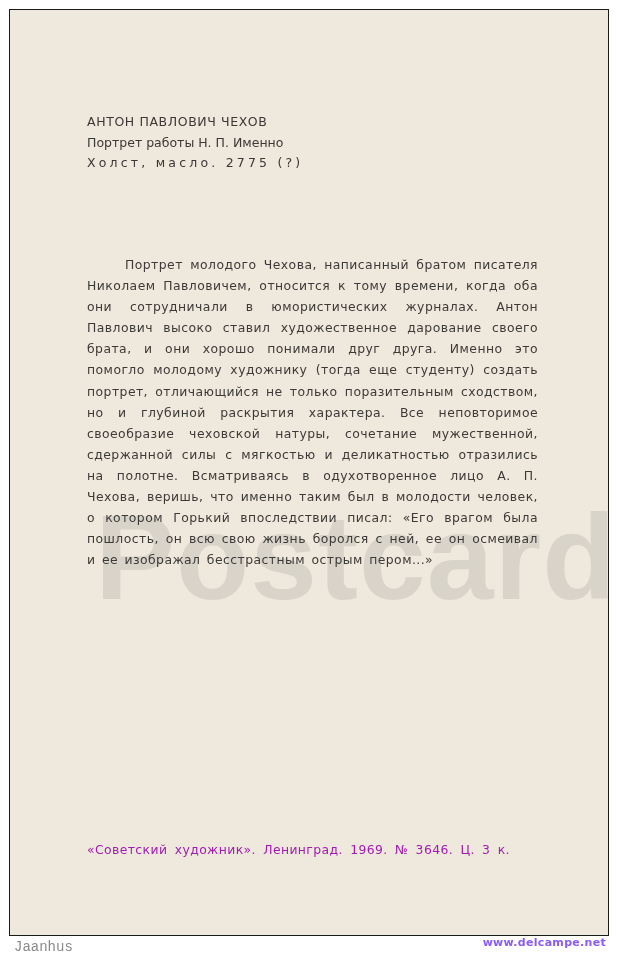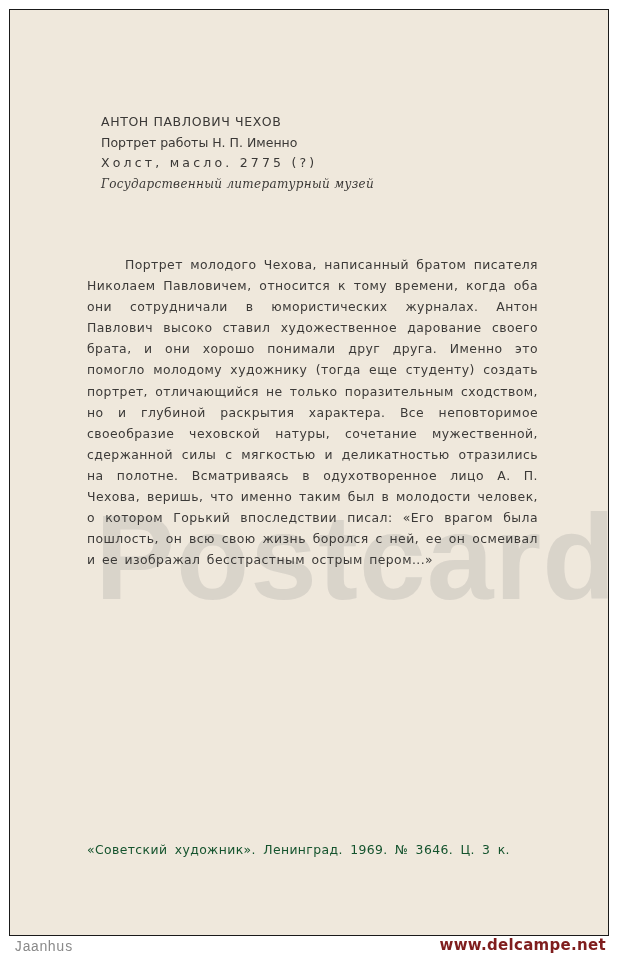--- a/index.html
+++ b/index.html
@@ -20,21 +20,20 @@
       border: 1px solid #1a1a1a;
       box-sizing: border-box;
       overflow: hidden;
     }
     .header {
       position: absolute;
       left: 77px;
       top: 102px;
       font-family: "DejaVu Sans", sans-serif;
       color: #3a3836;
-      margin-left: 14px;
     }
     .header .line {
       font-size: 12.5px;
       line-height: 20.5px;
       white-space: nowrap;
     }
     .header .name {
       letter-spacing: 0.6px;
     }
     .header .medium {
@@ -63,21 +62,21 @@
     .body-text p {
       margin: 0;
       text-indent: 38px;
     }
     .footer {
       position: absolute;
       left: 77px;
       top: 832px;
       font-family: "DejaVu Sans", sans-serif;
       font-size: 12.4px;
-      color: #14532d;
+      color: #a21caf;
       letter-spacing: 0.4px;
       word-spacing: 3px;
       white-space: nowrap;
     }
     .wm-big {
       position: absolute;
       font-family: "Liberation Sans", sans-serif;
       font-weight: bold;
       color: rgba(140, 140, 140, 0.22);
       pointer-events: none;
@@ -101,38 +100,37 @@
       top: 939px;
       font-family: Liberation Mono, monospace;
       font-size: 14px;
       color: #8a8a8a;
     }
     .site-right {
       position: absolute;
       right: 14px;
       top: 936px;
       font-family: "DejaVu Sans", sans-serif;
-      font-size: 15px;
+      font-size: 11px;
       font-weight: bold;
-      color: #7f1d1d;
+      color: #8b5cf6;
       letter-spacing: 0.3px;
     }
   </style>
 </head>
 <body>
 
 <div class="card">
 
   <div class="wm-big wm-postcards">Postcards</div>
 
   <div class="header">
     <div class="line name">АНТОН ПАВЛОВИЧ ЧЕХОВ</div>
     <div class="line">Портрет работы Н. П. Именно</div>
     <div class="line medium">Холст, масло. 2775 (?)</div>
-    <div class="line museum">Государственный литературный музей</div>
   </div>
 
   <div class="body-text">
     <p>Портрет молодого Чехова, написанный братом писателя Николаем Павловичем, относится к тому времени, когда оба они сотрудничали в юмористических журналах. Антон Павлович высоко ставил художественное дарование своего брата, и они хорошо понимали друг друга. Именно это помогло молодому художнику (тогда еще студенту) создать портрет, отличающийся не только поразительным сходством, но и глубиной раскрытия характера. Все неповторимое своеобразие чеховской натуры, сочетание мужественной, сдержанной силы с мягкостью и деликатностью отразились на полотне. Всматриваясь в одухотворенное лицо А. П. Чехова, веришь, что именно таким был в молодости человек, о котором Горький впоследствии писал: «Его врагом была пошлость, он всю свою жизнь боролся с ней, ее он осмеивал и ее изображал бесстрастным острым пером...»</p>
   </div>
 
   <div class="footer">«Советский художник». Ленинград. 1969. № 3646. Ц. 3 к.</div>
 </div>
 
 <div class="site-left">Jaanhus</div>

